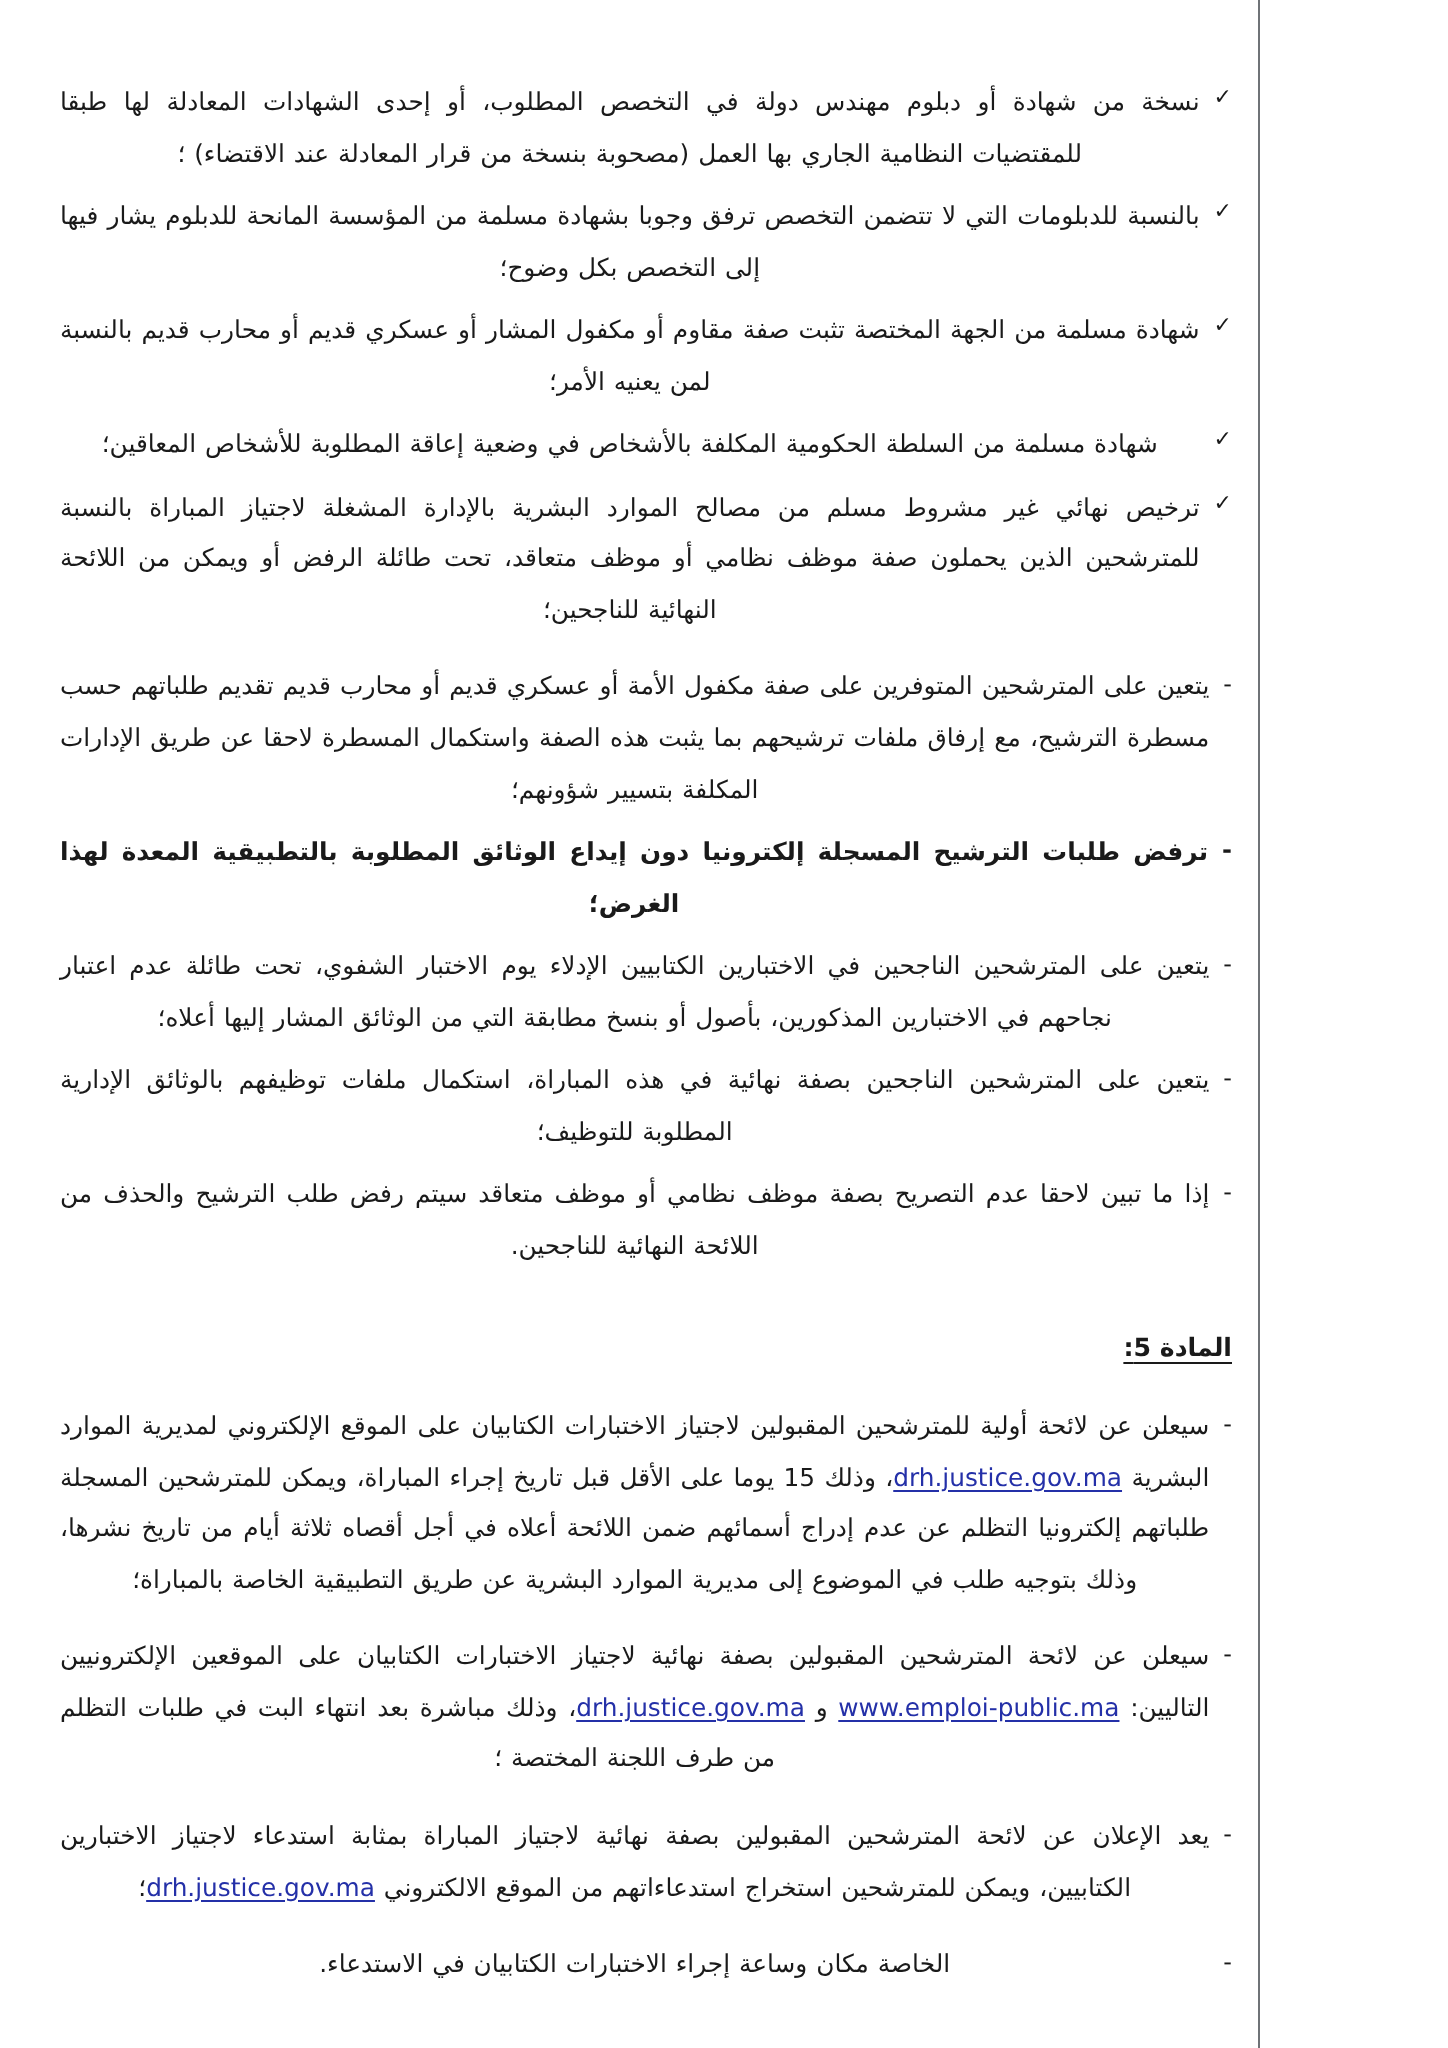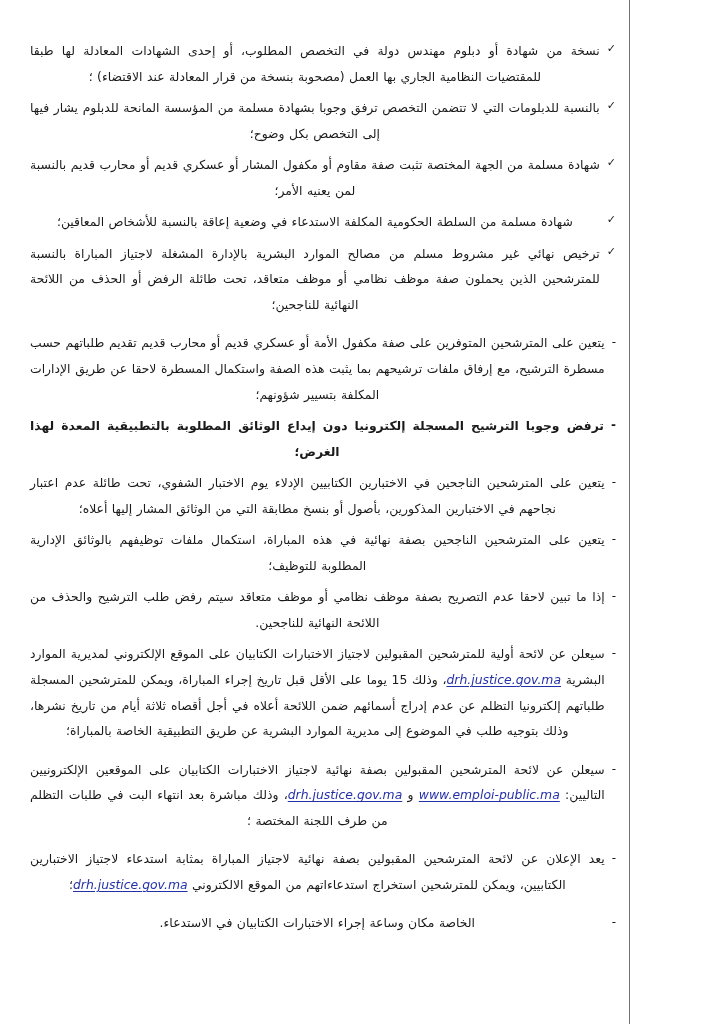--- a/index.html
+++ b/index.html
@@ -78,21 +78,20 @@
     text-underline-offset: 3px;
   }
 
   a.link, .link {
     color: #2430a8;
     text-decoration: underline;
     text-underline-offset: 2px;
     unicode-bidi: embed;
     direction: ltr;
     display: inline-block;
-    font-style: italic;
   }
 </style>
 </head>
 <body>
 
 <div class="page">
 
   <div class="edge-rule"></div>
 
   <div class="content">
@@ -105,48 +104,51 @@
         <div class="block row">
           <span class="marker check">✓</span>
           <span class="body">بالنسبة للدبلومات التي لا تتضمن التخصص ترفق وجوبا بشهادة مسلمة من المؤسسة المانحة للدبلوم يشار فيها إلى التخصص بكل وضوح؛</span>
         </div>
         <div class="block row">
           <span class="marker check">✓</span>
           <span class="body">شهادة مسلمة من الجهة المختصة تثبت صفة مقاوم أو مكفول المشار أو عسكري قديم أو محارب قديم بالنسبة لمن يعنيه الأمر؛</span>
         </div>
         <div class="block row">
           <span class="marker check">✓</span>
-          <span class="body">شهادة مسلمة من السلطة الحكومية المكلفة الاستدعاء في وضعية إعاقة بالنسبة للأشخاص المعاقين؛</span>
+          <span class="body">شهادة مسلمة من السلطة الحكومية المكلفة بالأشخاص في وضعية إعاقة المطلوبة للأشخاص المعاقين؛</span>
         </div>
         <div class="block row gap">
           <span class="marker check">✓</span>
-          <span class="body">ترخيص نهائي غير مشروط مسلم من مصالح الموارد البشرية بالإدارة المشغلة لاجتياز المباراة بالنسبة للمترشحين الذين يحملون صفة موظف نظامي أو موظف متعاقد، تحت طائلة الرفض أو الحذف من اللائحة النهائية للناجحين؛</span>
+          <span class="body">ترخيص نهائي غير مشروط مسلم من مصالح الموارد البشرية بالإدارة المشغلة لاجتياز المباراة بالنسبة للمترشحين الذين يحملون صفة موظف نظامي أو موظف متعاقد، تحت طائلة الرفض أو ويمكن من اللائحة النهائية للناجحين؛</span>
         </div>
         <div class="block row">
           <span class="marker dash">-</span>
           <span class="body">يتعين على المترشحين المتوفرين على صفة مكفول الأمة أو عسكري قديم أو محارب قديم تقديم طلباتهم حسب مسطرة الترشيح، مع إرفاق ملفات ترشيحهم بما يثبت هذه الصفة واستكمال المسطرة لاحقا عن طريق الإدارات المكلفة بتسيير شؤونهم؛</span>
         </div>
         <div class="block row bold">
           <span class="marker dash">-</span>
-          <span class="body">ترفض وجوبا الترشيح المسجلة إلكترونيا دون إيداع الوثائق المطلوبة بالتطبيقية المعدة لهذا الغرض؛</span>
+          <span class="body">ترفض طلبات الترشيح المسجلة إلكترونيا دون إيداع الوثائق المطلوبة بالتطبيقية المعدة لهذا الغرض؛</span>
         </div>
         <div class="block row">
           <span class="marker dash">-</span>
           <span class="body">يتعين على المترشحين الناجحين في الاختبارين الكتابيين الإدلاء يوم الاختبار الشفوي، تحت طائلة عدم اعتبار نجاحهم في الاختبارين المذكورين، بأصول أو بنسخ مطابقة التي من الوثائق المشار إليها أعلاه؛</span>
         </div>
         <div class="block row">
           <span class="marker dash">-</span>
           <span class="body">يتعين على المترشحين الناجحين بصفة نهائية في هذه المباراة، استكمال ملفات توظيفهم بالوثائق الإدارية المطلوبة للتوظيف؛</span>
         </div>
         <div class="block row">
           <span class="marker dash">-</span>
           <span class="body">إذا ما تبين لاحقا عدم التصريح بصفة موظف نظامي أو موظف متعاقد سيتم رفض طلب الترشيح والحذف من اللائحة النهائية للناجحين.</span>
         </div>
       </div>
 
+    <div class="section-title">
+      <span>المادة 5:</span>
+    </div>
 
     <div id="article5-list">
         <div class="block row gap">
           <span class="marker dash">-</span>
           <span class="body">سيعلن عن لائحة أولية للمترشحين المقبولين لاجتياز الاختبارات الكتابيان على الموقع الإلكتروني لمديرية الموارد البشرية <a class="link" href="#">drh.justice.gov.ma</a>، وذلك 15 يوما على الأقل قبل تاريخ إجراء المباراة، ويمكن للمترشحين المسجلة طلباتهم إلكترونيا التظلم عن عدم إدراج أسمائهم ضمن اللائحة أعلاه في أجل أقصاه ثلاثة أيام من تاريخ نشرها، وذلك بتوجيه طلب في الموضوع إلى مديرية الموارد البشرية عن طريق التطبيقية الخاصة بالمباراة؛</span>
         </div>
         <div class="block row gap">
           <span class="marker dash">-</span>
           <span class="body">سيعلن عن لائحة المترشحين المقبولين بصفة نهائية لاجتياز الاختبارات الكتابيان على الموقعين الإلكترونيين التاليين: <a class="link" href="#">www.emploi-public.ma</a> و <a class="link" href="#">drh.justice.gov.ma</a>، وذلك مباشرة بعد انتهاء البت في طلبات التظلم من طرف اللجنة المختصة ؛</span>
         </div>

